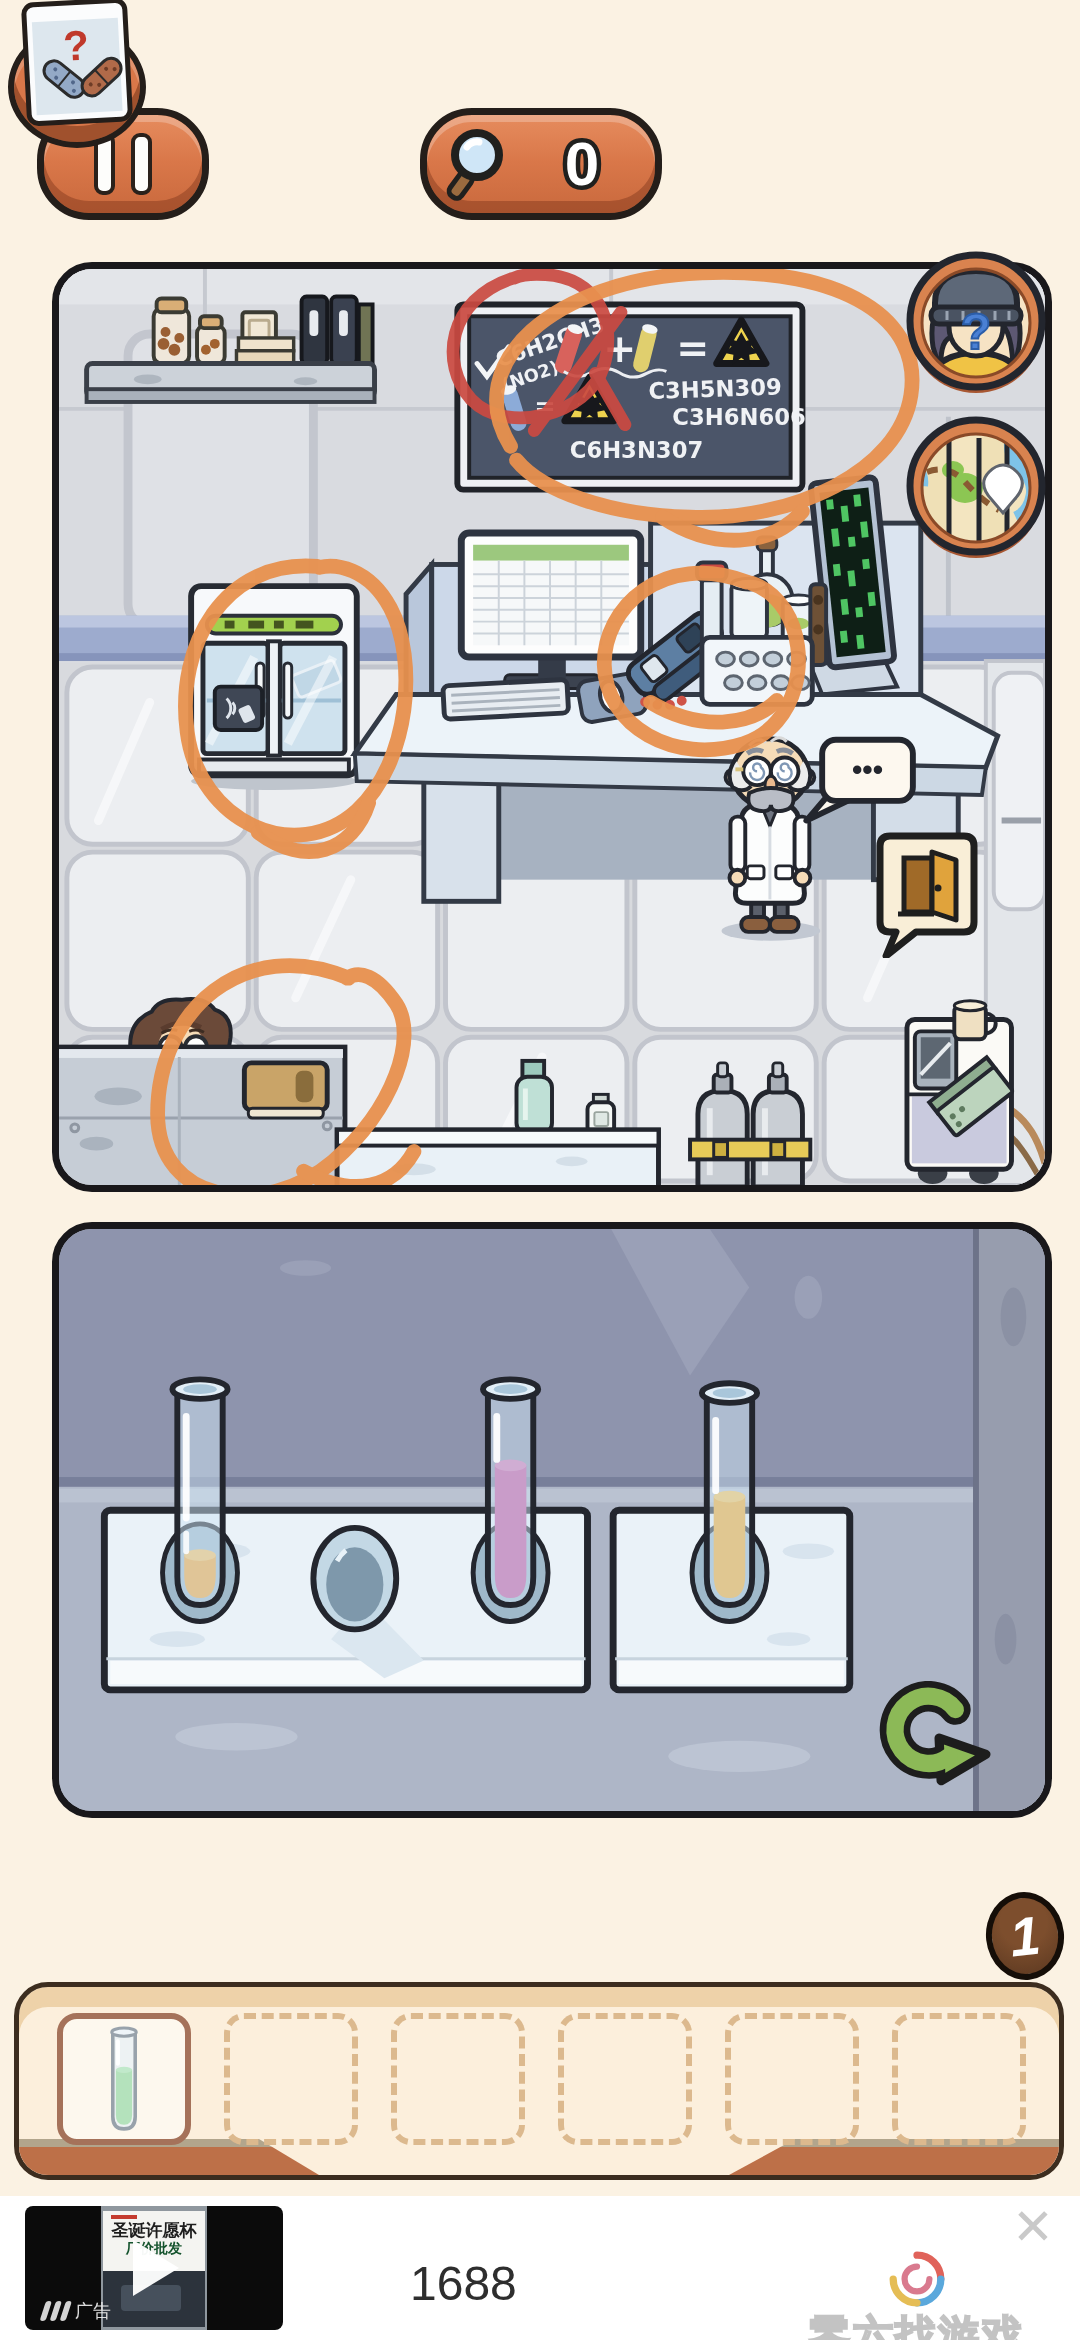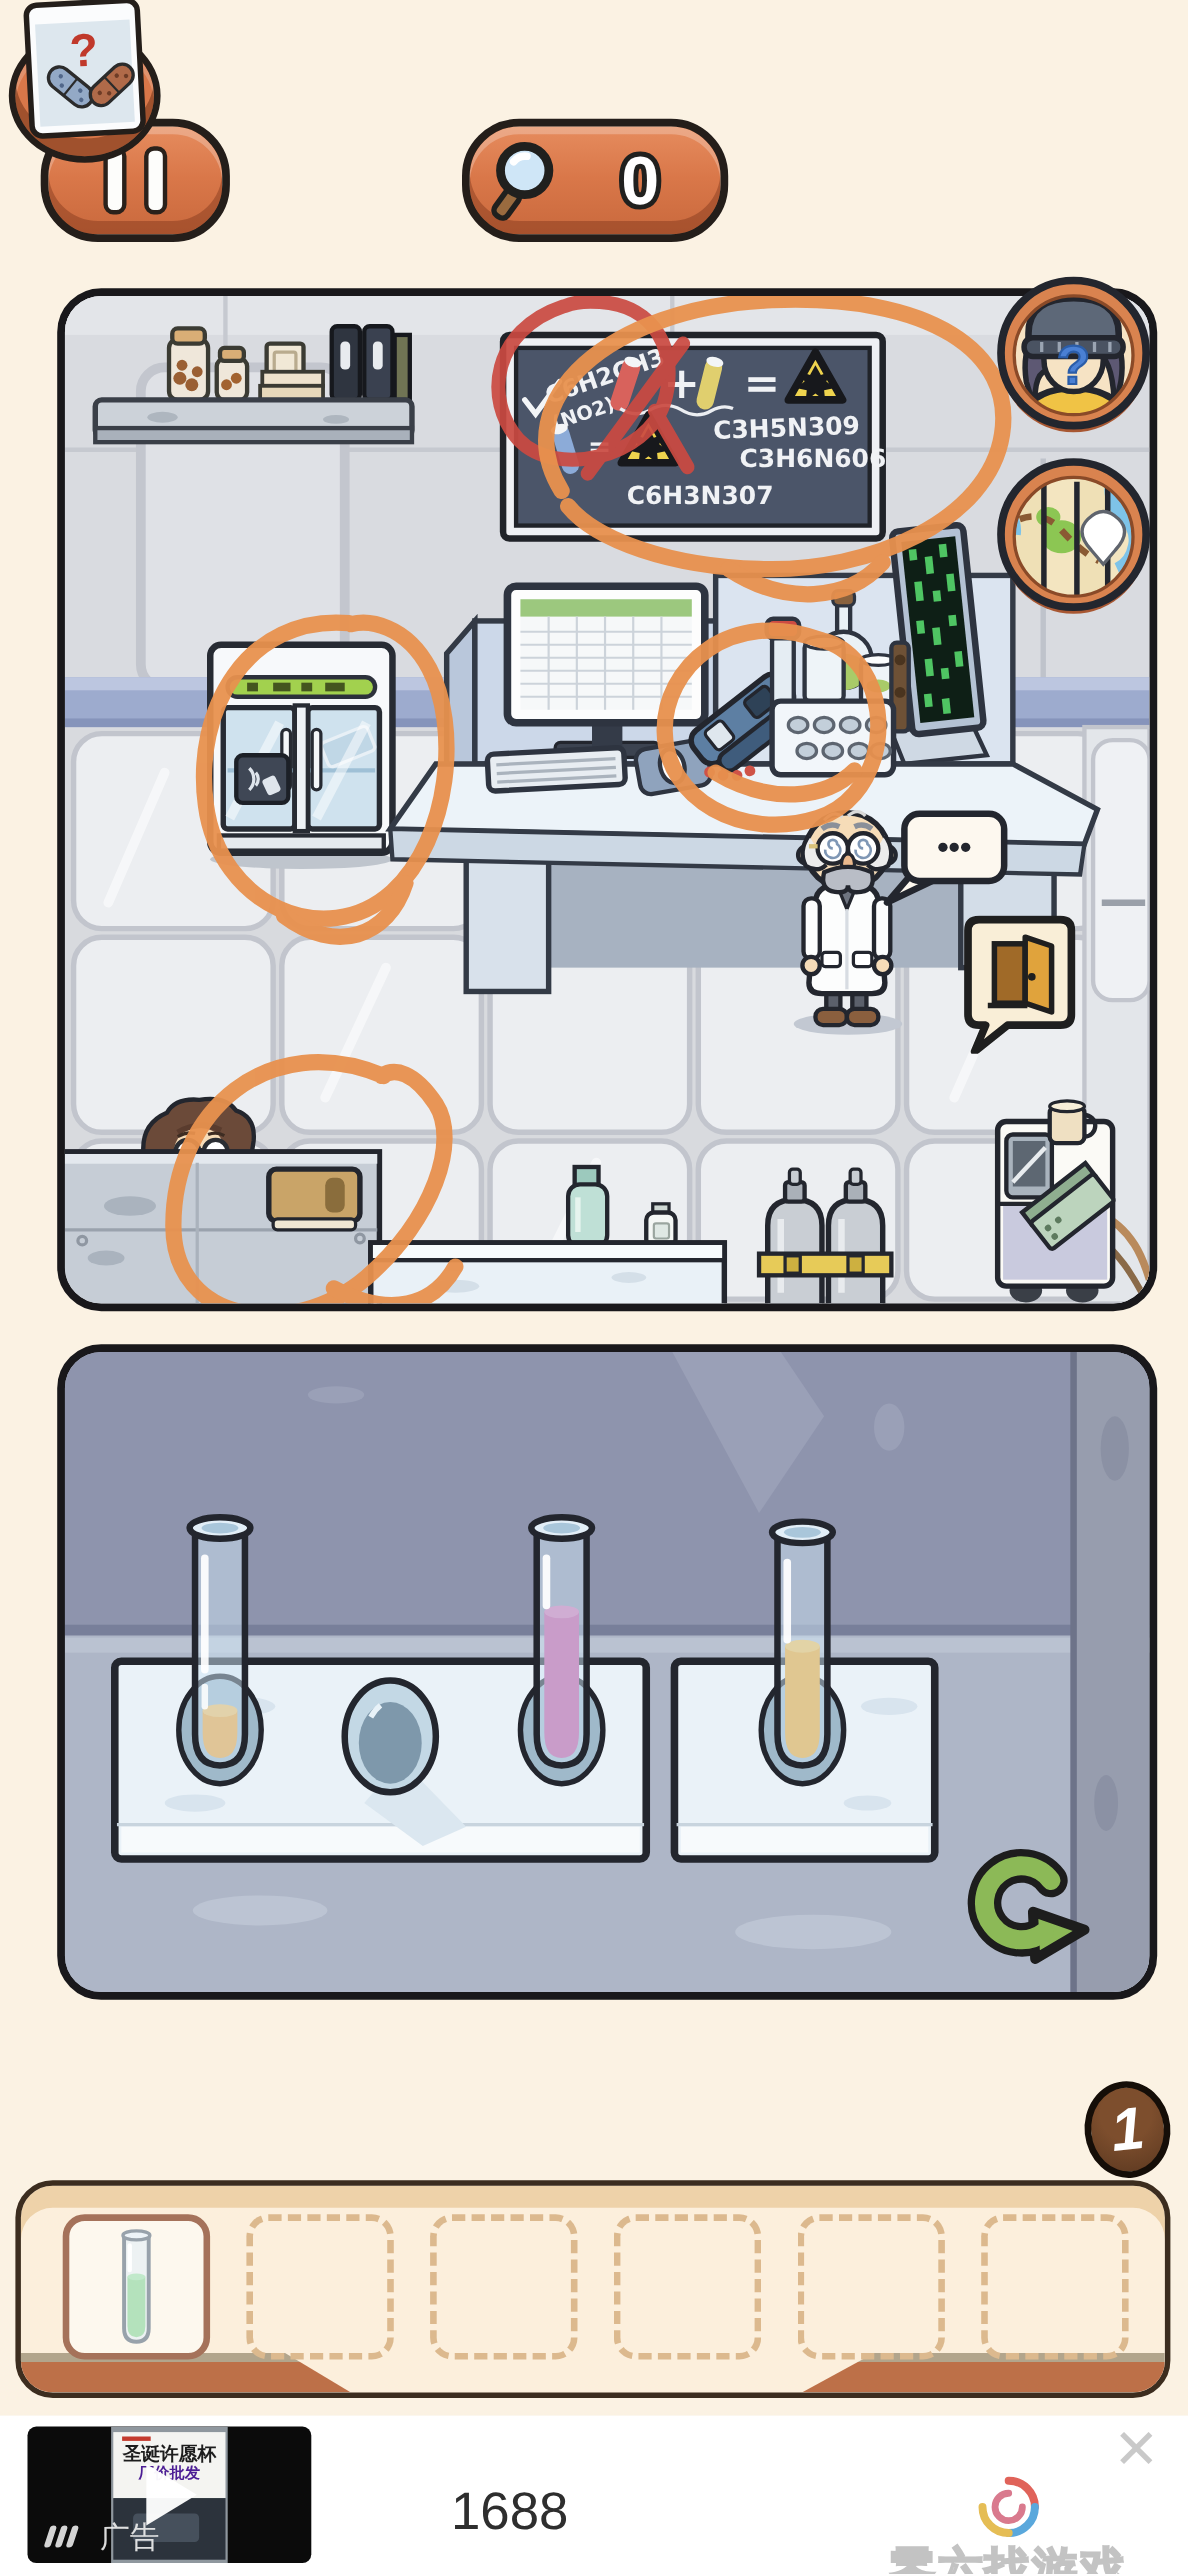--- a/index.html
+++ b/index.html
@@ -59,27 +59,27 @@
     color:#fff; display:flex; align-items:center; justify-content:center;
     font-weight:bold; font-style:italic; font-size:54px; transform:rotate(-6deg); }
 
   
   .ad { left:0; top:2196px; width:1080px; height:144px; background:#ffffff; }
   .ad-thumb { position:absolute; left:25px; top:10px; width:258px; height:124px; background:#0b0b0b; border-radius:8px; overflow:hidden; }
   .ad-shot { position:absolute; left:76px; top:0; width:106px; height:124px; background:#8f979e; }
   .ad-shot-white { position:absolute; left:2px; right:2px; top:5px; height:60px; background:#f4f4f1; text-align:center; overflow:hidden; }
   .ad-shot-redline { display:block; width:26px; height:4px; background:#c43b2e; margin:4px 0 2px 8px; }
   .ad-shot-title { display:block; font-size:17px; font-weight:bold; color:#1d1d1d; line-height:19px; }
-  .ad-shot-sub { display:block; font-size:14px; font-weight:bold; color:#4c1d95; line-height:17px; }
+  .ad-shot-sub { display:block; font-size:14px; font-weight:bold; color:#14532d; line-height:17px; }
   .ad-shot-dark { position:absolute; left:2px; right:2px; top:65px; height:56px; background:#2c333c; }
   .ad-shot-dark i { position:absolute; left:18px; top:14px; width:60px; height:26px; background:#46505c; border-radius:4px; }
   .play { position:absolute; left:108px; top:34px; width:0; height:0;
     border-left:46px solid rgba(255,255,255,.96); border-top:28px solid transparent; border-bottom:28px solid transparent; }
-  .ad-mark { position:absolute; left:12px; bottom:6px; display:flex; align-items:center; gap:18px;
-    color:#ededed; font-size:27px; opacity:.92; }
+  .ad-mark { position:absolute; left:12px; bottom:6px; display:flex; align-items:center; gap:2px;
+    color:#ededed; font-size:18px; opacity:.92; }
   .ad-title { position:absolute; left:410px; top:12px; font-size:48px; color:#2e2e2e;margin-top:48px; }
   .ad-sub { position:absolute; left:410px; top:94px; width:662px; font-size:33px; color:#a8a8a8; white-space:nowrap; overflow:hidden; }
   .ad-close { position:absolute; right:26px; top:6px; font-size:50px; color:#c9c9c9; line-height:1; }
   .watermark { position:absolute; right:4px; top:54px; text-align:right; }
   .wm-row { display:flex; align-items:center; justify-content:flex-end;flex-direction:column; }
   .wm-brand { font-size:41px; font-weight:bold; letter-spacing:2px; white-space:nowrap;
     color:rgba(255,255,255,.22); -webkit-text-stroke:2px #c3c3c3; }
   .wm-urls { display:block; font-size:19px; color:#0c4a6e; margin-top:1px; }
   .wm-urls i { font-style:normal; margin-left:14px; }
 </style>

